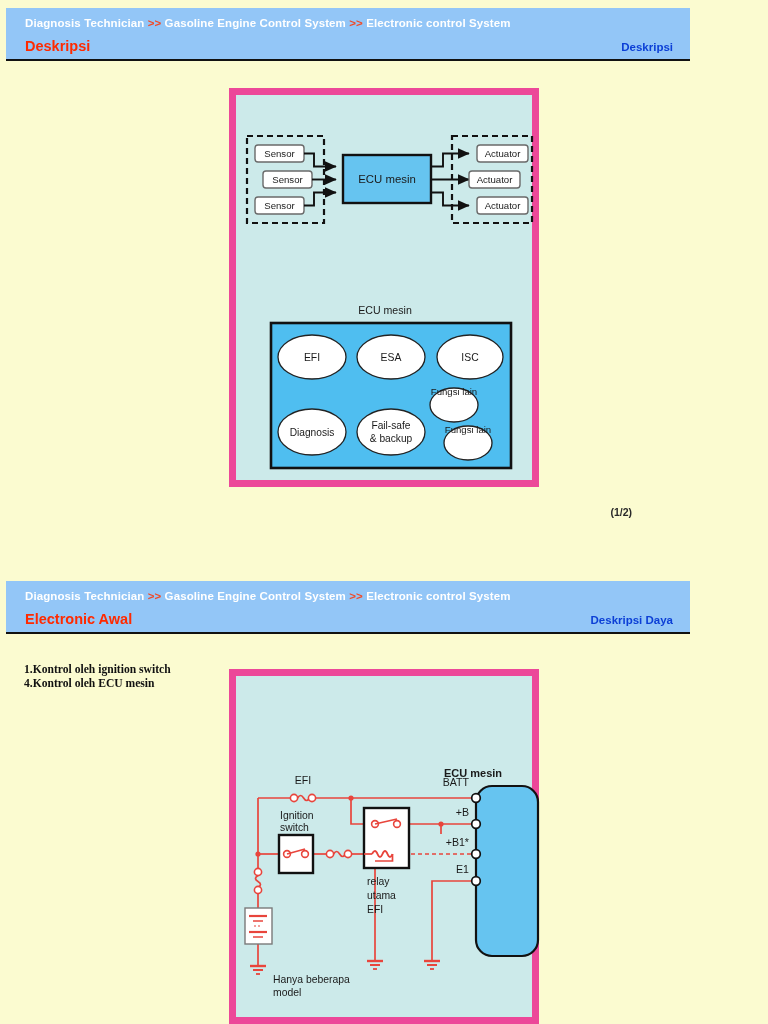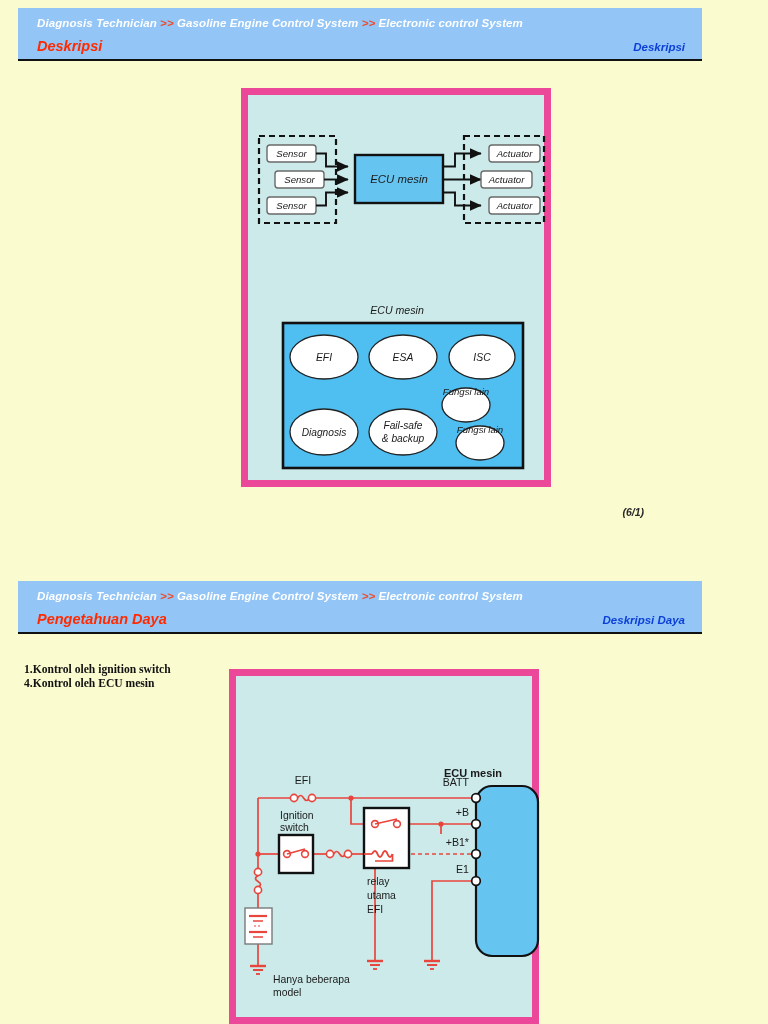--- a/index.html
+++ b/index.html
@@ -3,21 +3,21 @@
 <meta charset="utf-8">
 <style>
   html,body{margin:0;padding:0;}
   body{
     width:768px;height:1024px;
     background:#FBFBD0;
     font-family:"Liberation Sans", sans-serif;
     overflow:hidden;
     position:relative;
   }
-  .slide{position:absolute;left:12px;width:696px;font-style:italic;}
+  .slide{position:absolute;left:0;width:696px;}
   #slide1{top:0;height:570px;}
   #slide2{top:573px;height:451px;}
 
   
   .header{
     position:relative;
     margin:8px 6px 0 6px;
     height:53px;
     background:#93C6F7;
     border-bottom:2px solid #111;
@@ -169,34 +169,34 @@
           <text class="lbl" x="155" y="347" font-size="10.2" text-anchor="middle">&amp; backup</text>
         </g>
         <g>
           <ellipse cx="232" cy="348" rx="24" ry="17" fill="#fff" stroke="#222" stroke-width="1.3"></ellipse>
           <text class="lbl" x="232" y="338" font-size="9.6" text-anchor="middle">Fungsi lain</text>
         </g>
       </g>
     </svg>
   </div>
 
-  <div class="pagecount">(6/1)</div>
+  <div class="pagecount">(1/2)</div>
 </div>
 
 <div class="slide" id="slide2">
 
   <div class="header">
     <div class="breadcrumb">
       <span>Diagnosis Technician</span>
       <span class="sep">&gt;&gt;</span>
       <span>Gasoline Engine Control System</span>
       <span class="sep">&gt;&gt;</span>
       <span>Electronic control System</span>
     </div>
-    <div class="slide-title">Pengetahuan Daya</div>
+    <div class="slide-title">Electronic Awal</div>
     <div class="slide-tag">Deskripsi Daya</div>
   </div>
 </div>
 
 <div class="bullets">
   <div>1.Kontrol oleh ignition switch</div>
   <div>4.Kontrol oleh ECU mesin</div>
 </div>
 
 <div class="panel" id="panel2">

